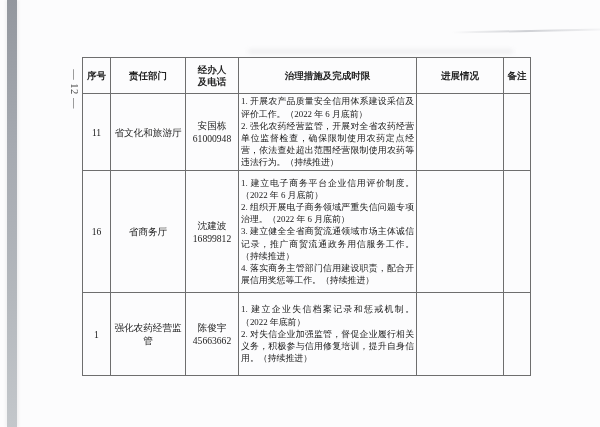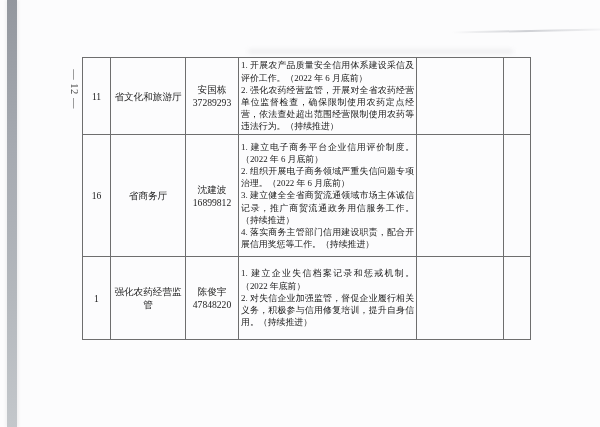--- a/index.html
+++ b/index.html
@@ -80,26 +80,35 @@
 <table class="doc">
   <colgroup>
     <col style="width:28px">
       <col style="width:75px">
       <col style="width:53px">
     <col style="width:178px">
       <col style="width:87px">
       <col style="width:27px">
   </colgroup>
   <tbody>
+    <tr class="hdr">
+      <th>序号</th>
+      <th>责任部门</th>
+      <th>经办人
+及电话</th>
+      <th>治理措施及完成时限</th>
+      <th>进展情况</th>
+      <th>备注</th>
+    </tr>
 
     <tr class="r0">
       <td class="center">11</td>
       <td class="center">省文化和旅游厅</td>
       <td class="center">安国栋
-37289293</td>
+61000948</td>
       <td class="measures">1. 开展农产品质量安全信用体系建设采信及评价工作。（2022 年 6 月底前）
 2. 强化农药经营监管，开展对全省农药经营单位监督检查，确保限制使用农药定点经营，依法查处超出范围经营限制使用农药等违法行为。（持续推进）</td>
       <td class="center"></td>
       <td class="center"></td>
     </tr>
 
     <tr class="r1">
       <td class="center">16</td>
       <td class="center">省商务厅</td>
       <td class="center">沈建波
@@ -109,20 +118,20 @@
 3. 建立健全全省商贸流通领域市场主体诚信记录，推广商贸流通政务用信服务工作。（持续推进）
 4. 落实商务主管部门信用建设职责，配合开展信用奖惩等工作。（持续推进）</td>
       <td class="center"></td>
       <td class="center"></td>
     </tr>
 
     <tr class="r2">
       <td class="center">1</td>
       <td class="center">强化农药经营监管</td>
       <td class="center">陈俊宇
-47848220</td>
+45663662</td>
       <td class="measures">1. 建立企业失信档案记录和惩戒机制。（2022 年底前）
 2. 对失信企业加强监管，督促企业履行相关义务，积极参与信用修复培训，提升自身信用。（持续推进）</td>
       <td class="center"></td>
       <td class="center"></td>
     </tr>
   </tbody>
 </table>
 
 </body></html>

